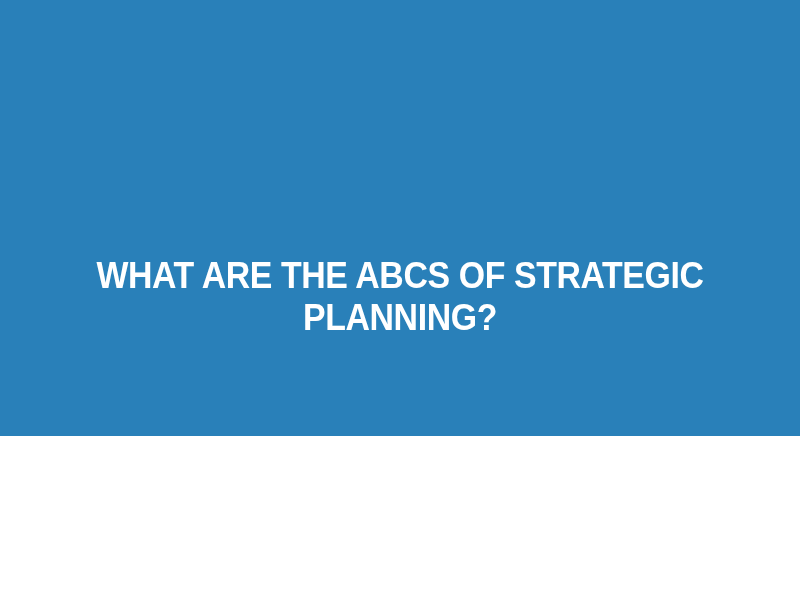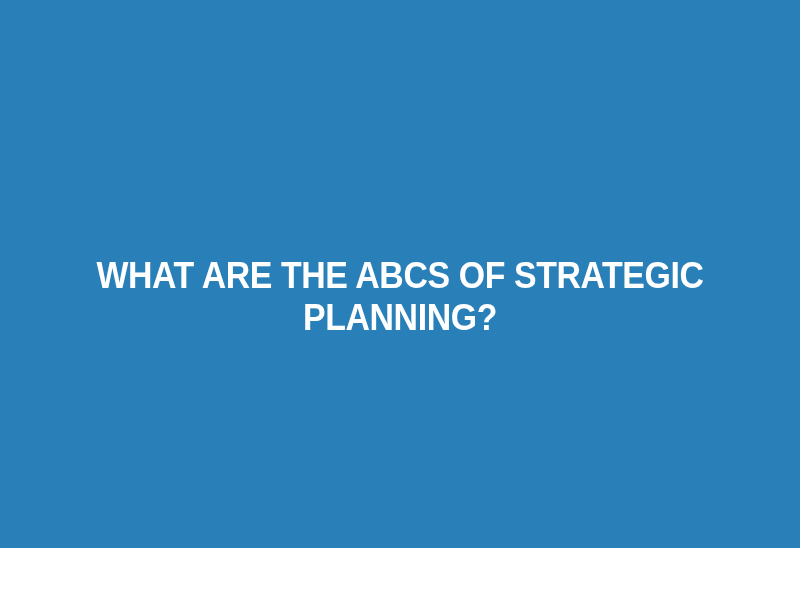--- a/index.html
+++ b/index.html
@@ -13,21 +13,21 @@
     height: 600px;
     overflow: hidden;
     font-family: "Liberation Sans", sans-serif;
   }
 
   
   #banner-canvas {
     position: relative;
     box-sizing: border-box;
     width: 800px;
-    height: 548px;
+    height: 436px;
     display: flex;
     align-items: center;
     justify-content: center;
     background: #2980B9;
   }
 
   
   #banner-heading {
     position: absolute;
     left: 0;

